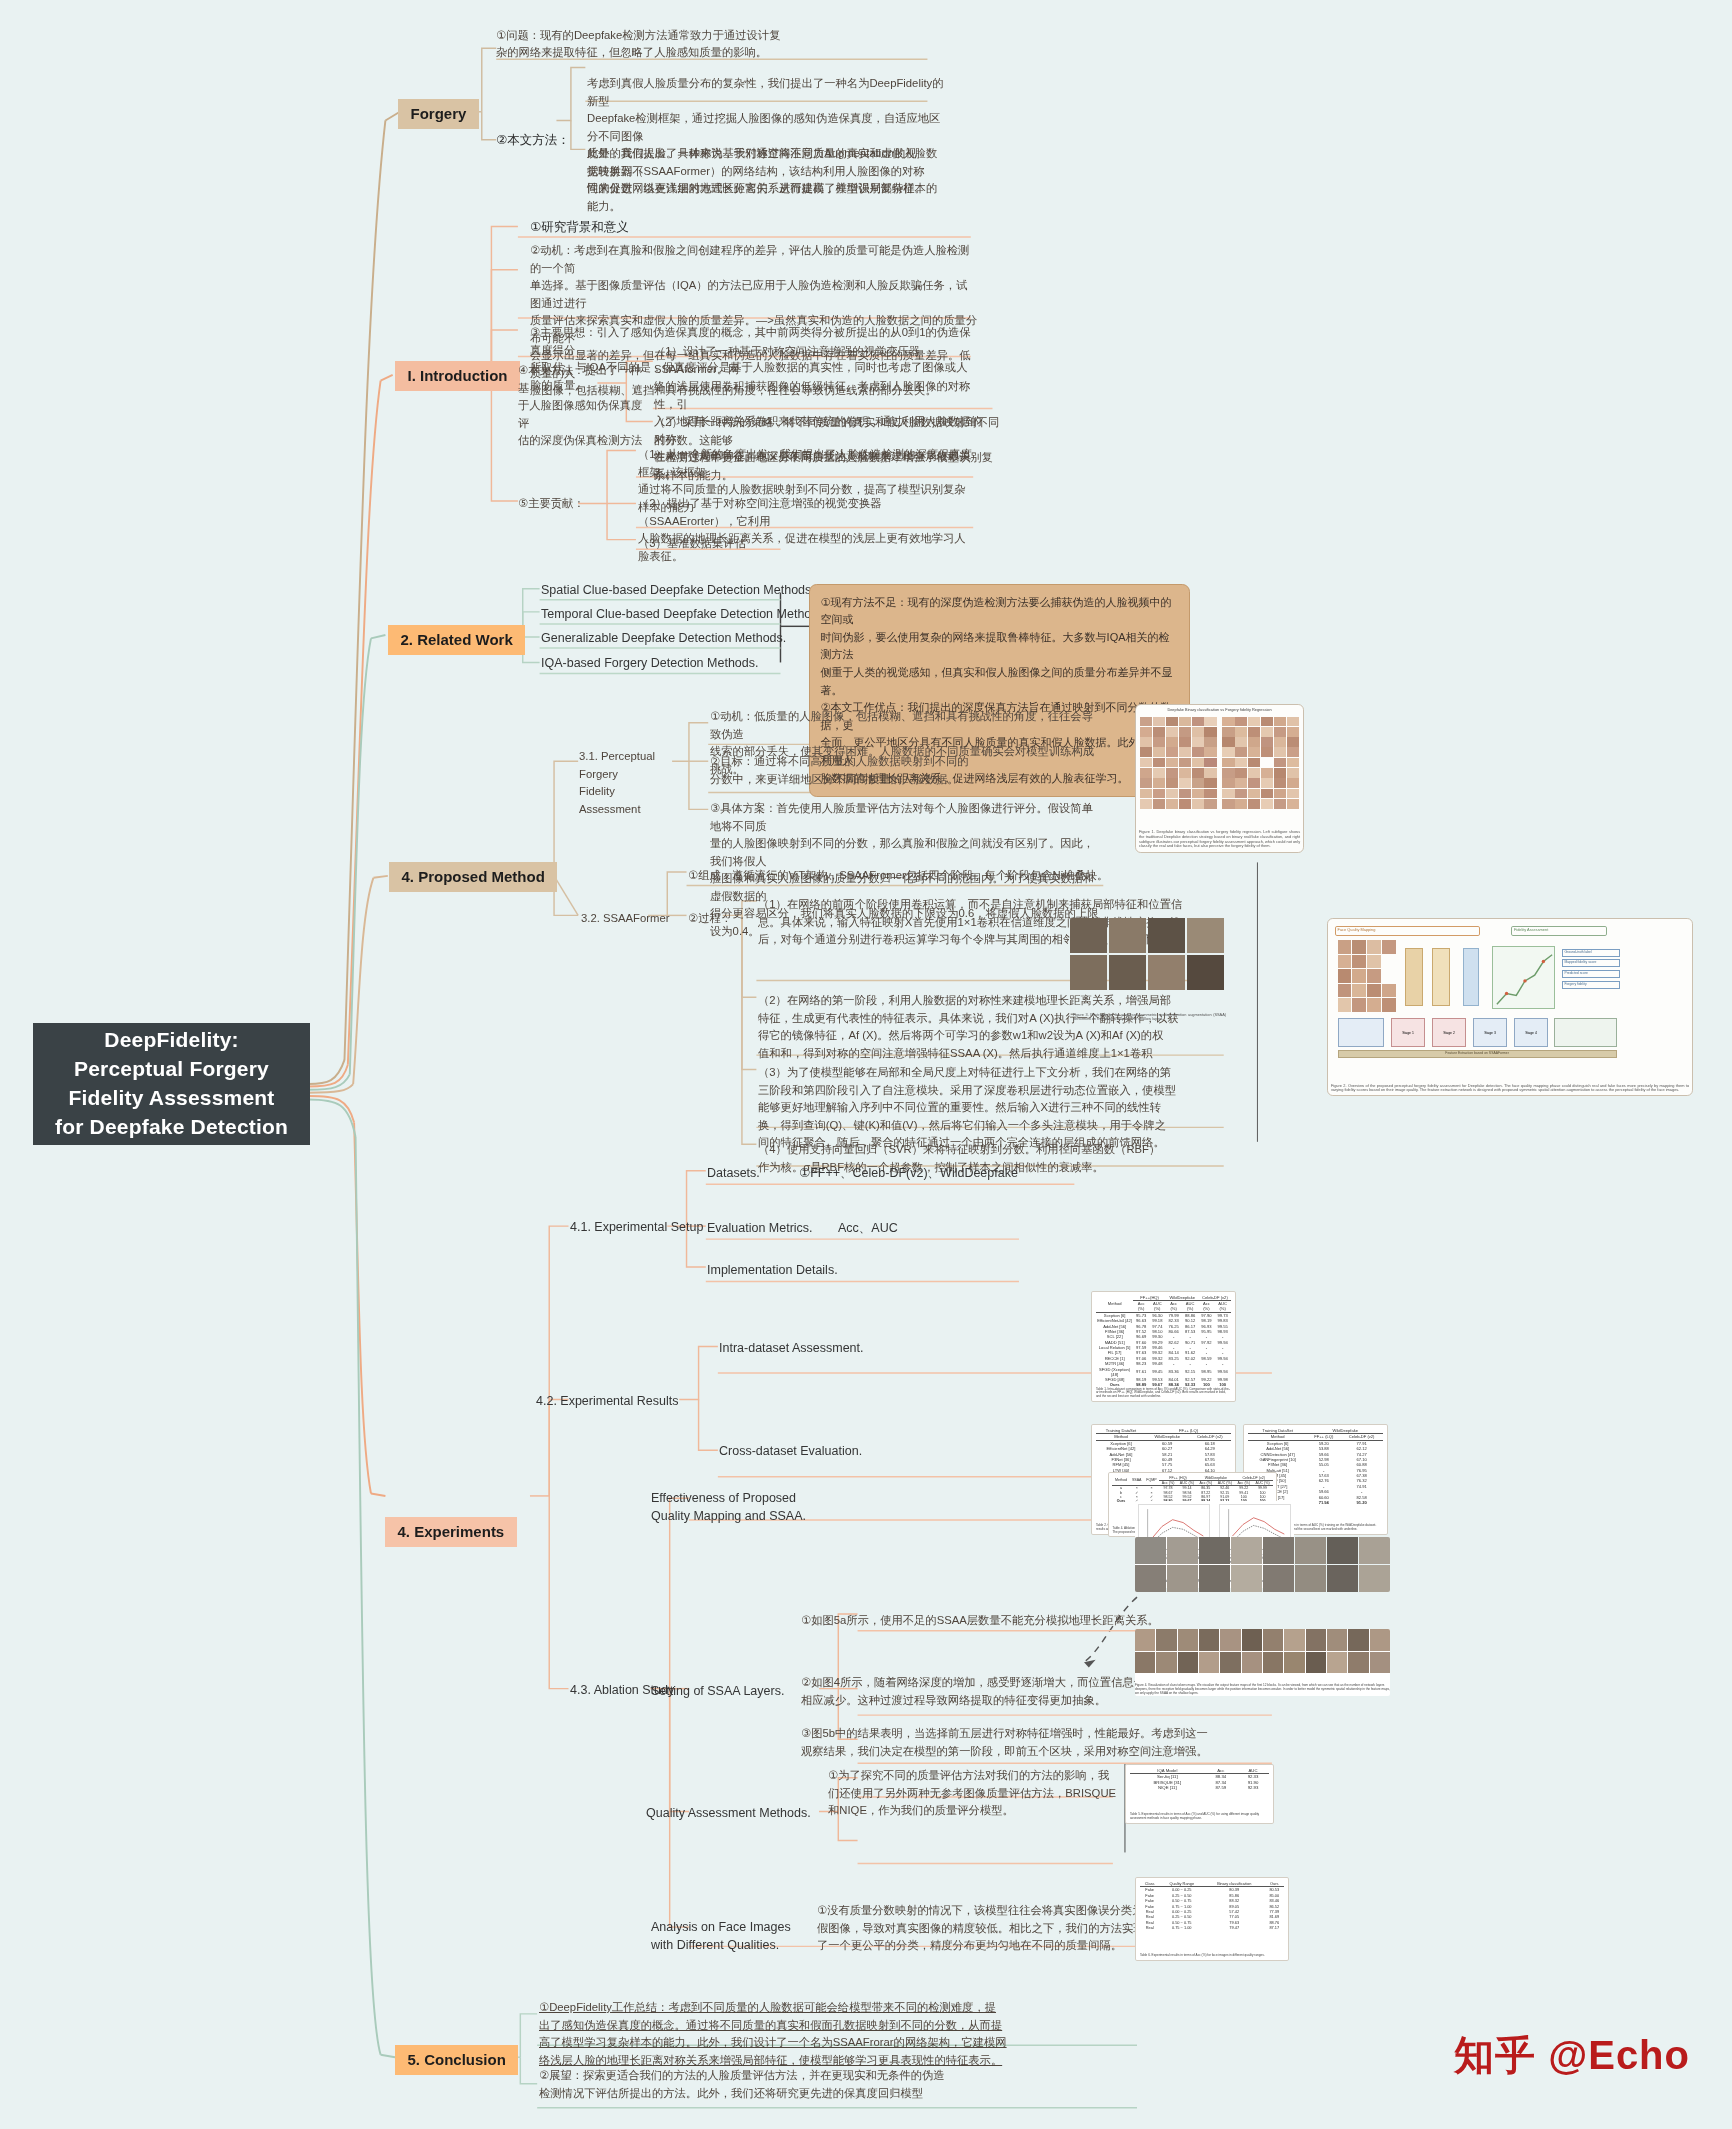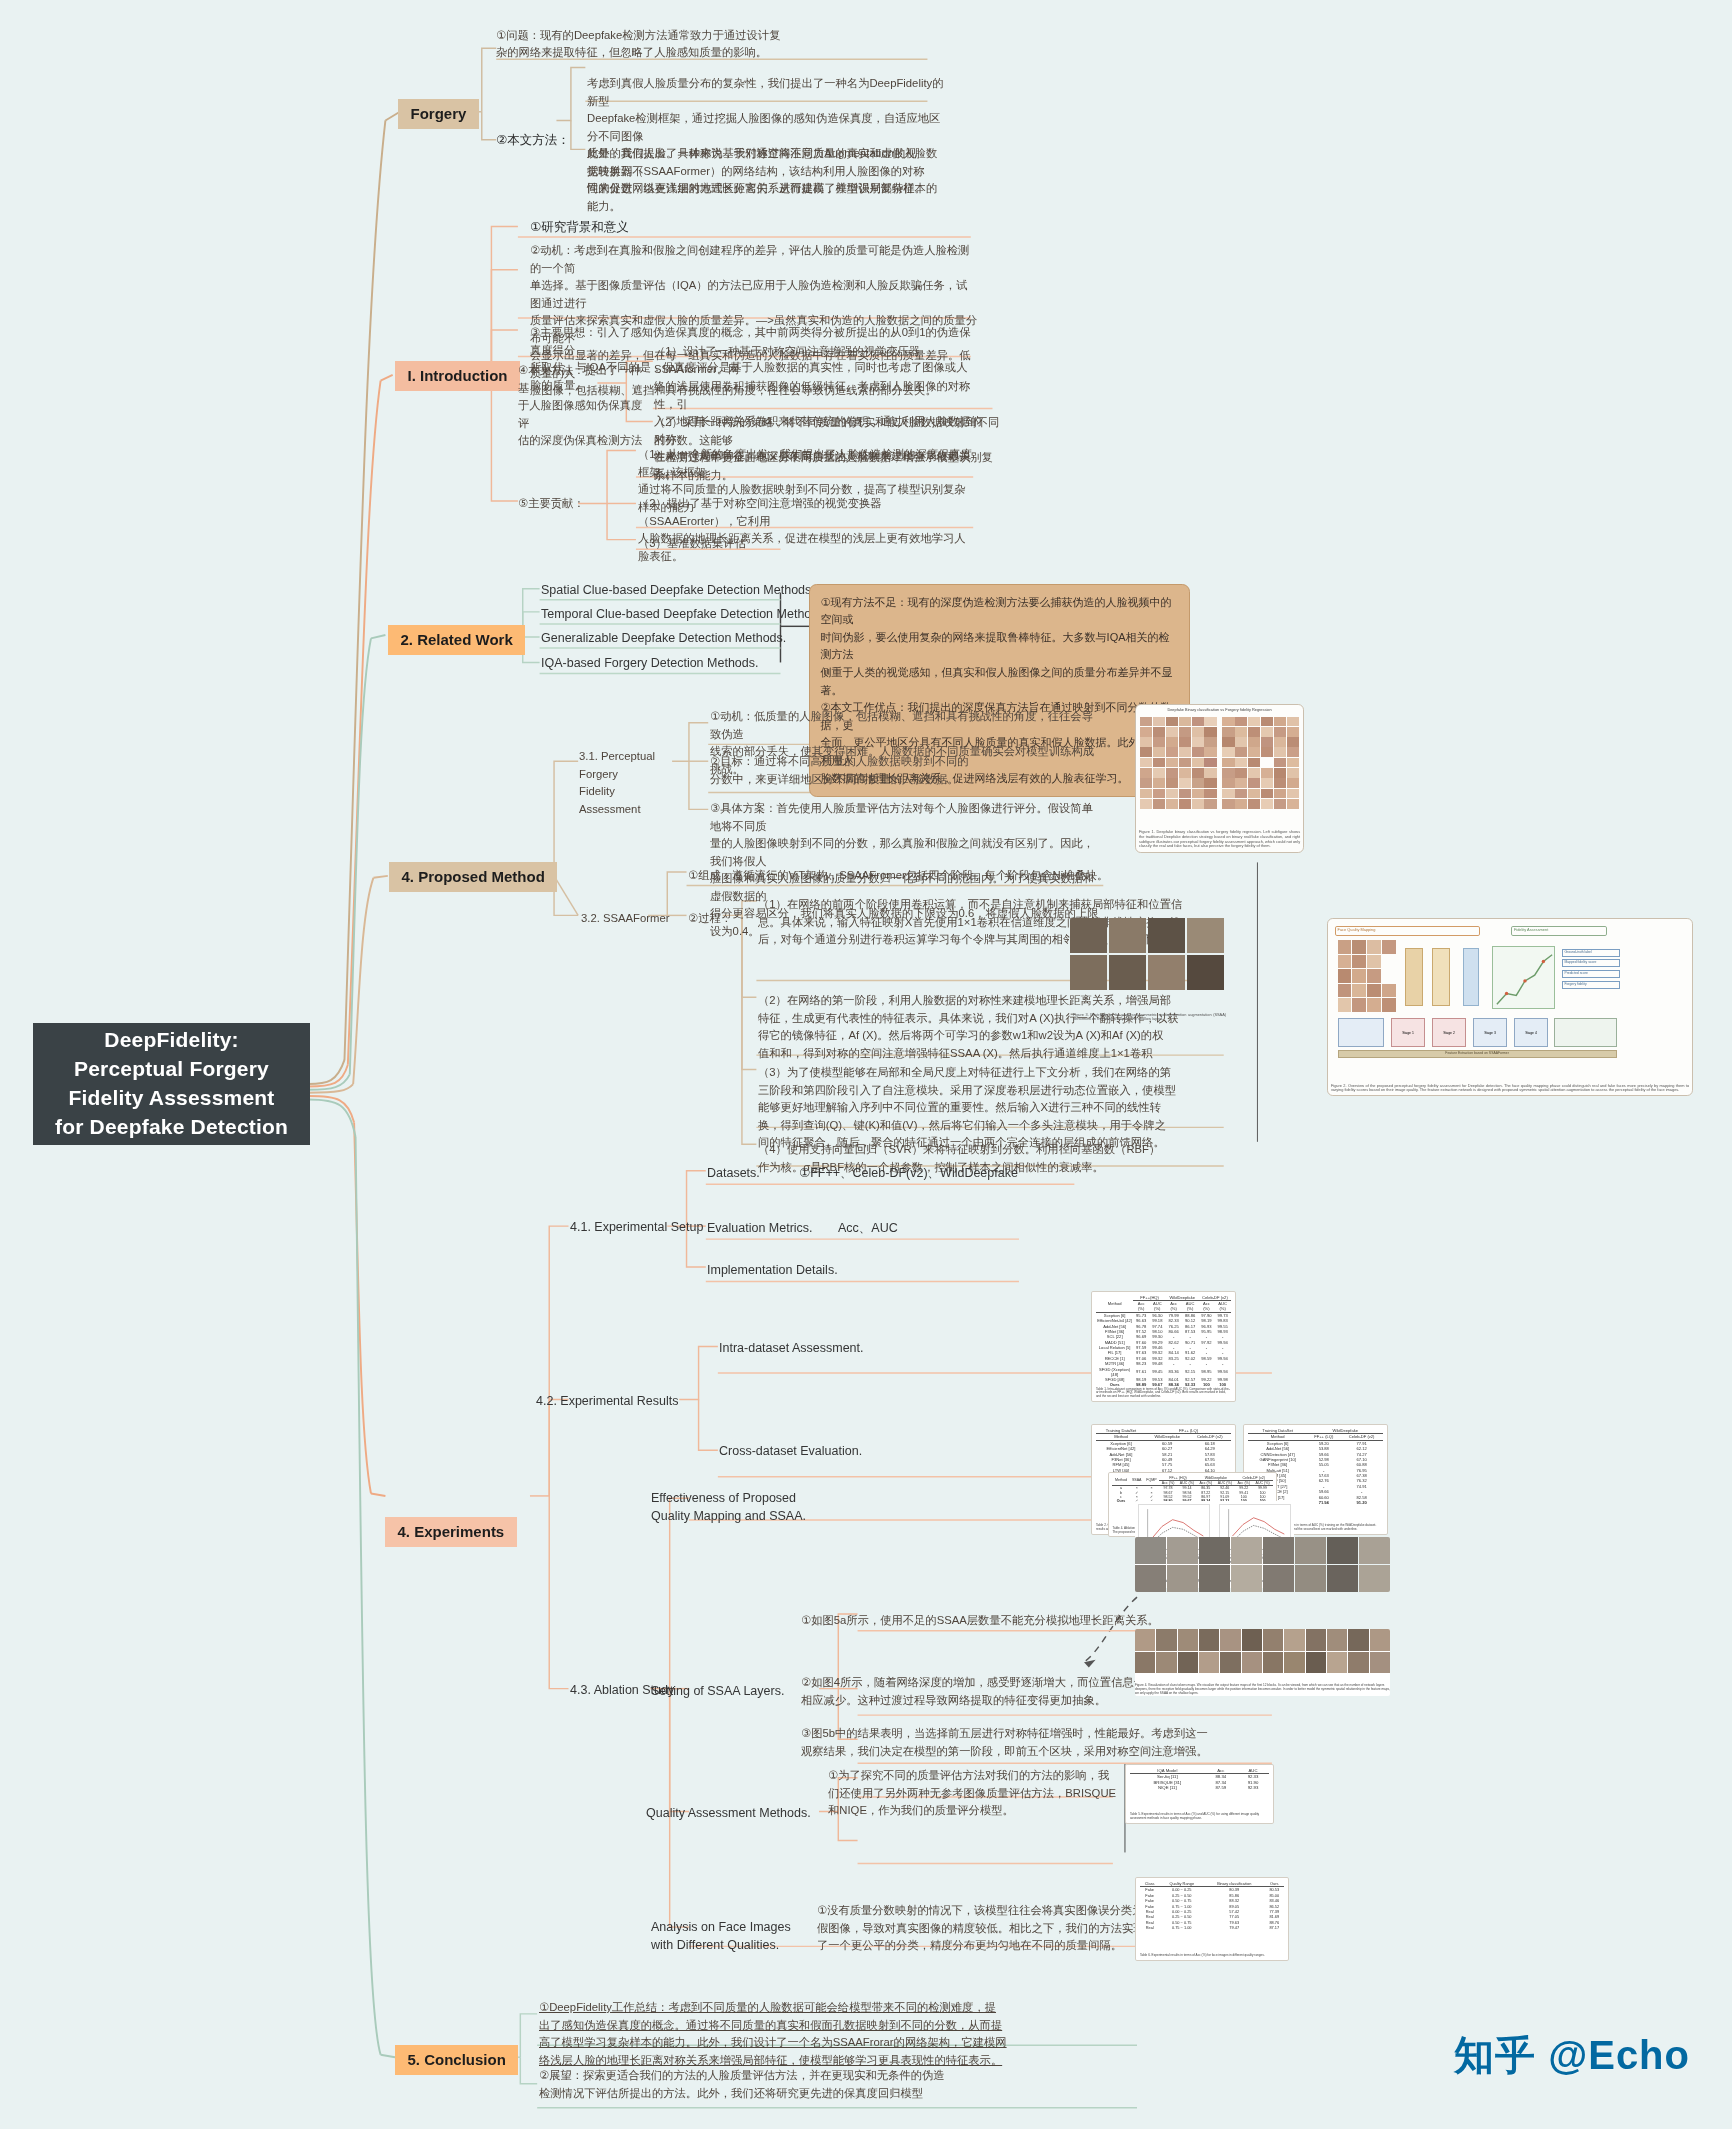--- a/index.html
+++ b/index.html
@@ -100,21 +100,21 @@
   .tbl {
     width:100%; border-collapse:collapse; font-size:4.1px; color:#303030;
   }
   .tbl th, .tbl td { padding:0.2px 1px; text-align:center; font-weight:normal; }
   .tbl thead th { border-bottom:0.5px solid #555; }
   .tbl tr.ours td { font-weight:bold; }
 
   
   #watermark {
     position:absolute; right:42px; bottom:46px;
-    font-size:40px; color:#0369a1; font-weight:bold;
+    font-size:40px; color:#b91c1c; font-weight:bold;
     letter-spacing:1px;
     text-shadow: 1px 1px 0 #eef5f5;
   }
 </style>
 </head>
 <body>
 
 <div class="canvas">
 
   <svg class="links" viewBox="0 0 3595 4419">

